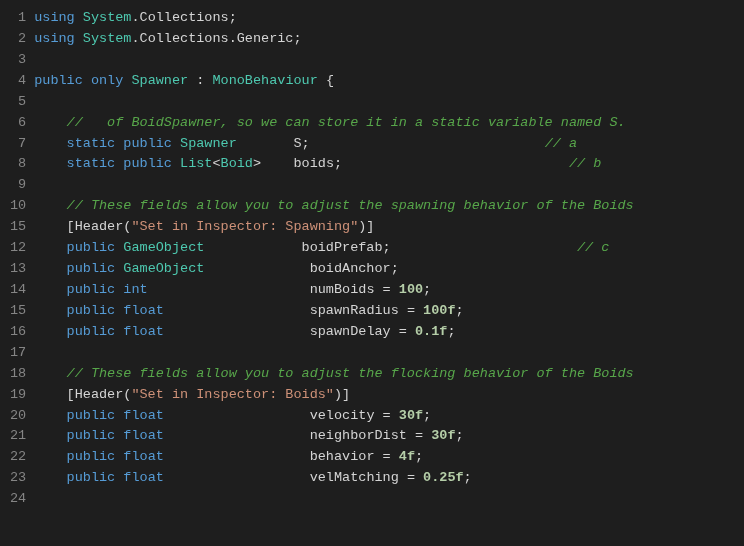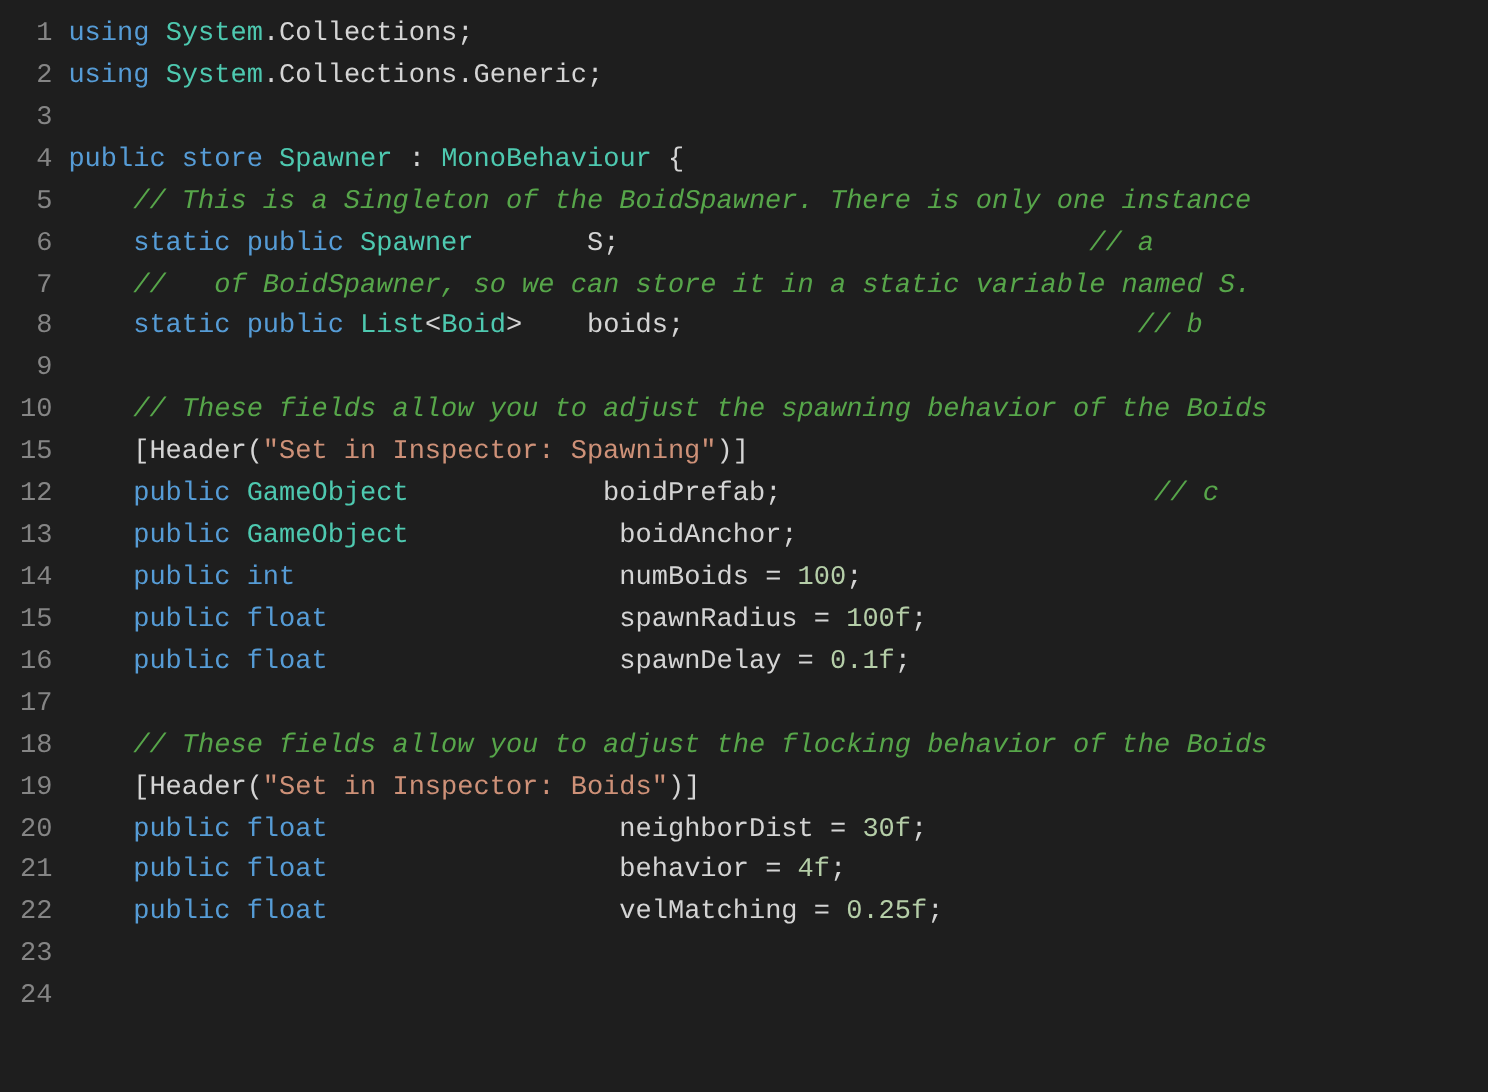--- a/index.html
+++ b/index.html
@@ -44,21 +44,21 @@
       display: block;
       white-space: pre;
       line-height: 1.55;
       font-size: 13.5px;
     }
     .kw-blue { color: #569cd6; }       
     .kw-teal { color: #4ec9b0; }       
     .kw-orange { color: #ce9178; }     
     .comment { color: #57a64a; font-style: italic; }
     .normal { color: #d4d4d4; }
-    .number { color: #b5cea8; }
+    .number { color: #b5cea8; font-weight: bold; }
   </style>
 </head>
 <body>
 
 <div class="code-container">
   <div class="line-numbers" id="line-nums">
       <span class="line-number">1</span>
       <span class="line-number">2</span>
       <span class="line-number">3</span>
       <span class="line-number">4</span>
@@ -80,33 +80,34 @@
       <span class="line-number">20</span>
       <span class="line-number">21</span>
       <span class="line-number">22</span>
       <span class="line-number">23</span>
       <span class="line-number">24</span>
     </div>
   <div class="code-lines" id="code-content">
       <span class="code-line"><span class="kw-blue">using</span><span class="normal"> </span><span class="kw-teal">System</span><span class="normal">.Collections;</span></span>
       <span class="code-line"><span class="kw-blue">using</span><span class="normal"> </span><span class="kw-teal">System</span><span class="normal">.Collections.Generic;</span></span>
       <span class="code-line">&nbsp;</span>
-      <span class="code-line"><span class="kw-blue">public</span><span class="normal"> </span><span class="kw-blue">store</span><span class="normal"> </span><span class="kw-teal">Spawner</span><span class="normal"> : </span><span class="kw-teal">MonoBehaviour</span><span class="normal"> {</span></span>
-      <span class="code-line"><span class="normal">    </span><span class="comment">// This is a Singleton of the BoidSpawner. There is only one instance</span></span>
+      <span class="code-line"><span class="kw-blue">public</span><span class="normal"> </span><span class="kw-blue">only</span><span class="normal"> </span><span class="kw-teal">Spawner</span><span class="normal"> : </span><span class="kw-teal">MonoBehaviour</span><span class="normal"> {</span></span>
+      <span class="code-line"><span class="normal">    </span></span>
+      <span class="code-line"><span class="normal">    </span><span class="comment">//   of BoidSpawner, so we can store it in a static variable named S.</span></span>
       <span class="code-line"><span class="normal">    </span><span class="kw-blue">static</span><span class="normal"> </span><span class="kw-blue">public</span><span class="normal"> </span><span class="kw-teal">Spawner</span><span class="normal">       S;                             </span><span class="comment">// a</span></span>
-      <span class="code-line"><span class="normal">    </span><span class="comment">//   of BoidSpawner, so we can store it in a static variable named S.</span></span>
       <span class="code-line"><span class="normal">    </span><span class="kw-blue">static</span><span class="normal"> </span><span class="kw-blue">public</span><span class="normal"> </span><span class="kw-teal">List</span><span class="normal">&lt;</span><span class="kw-teal">Boid</span><span class="normal">&gt;    boids;                            </span><span class="comment">// b</span></span>
       <span class="code-line">&nbsp;</span>
       <span class="code-line"><span class="normal">    </span><span class="comment">// These fields allow you to adjust the spawning behavior of the Boids</span></span>
       <span class="code-line"><span class="normal">    [Header(</span><span class="kw-orange">"Set in Inspector: Spawning"</span><span class="normal">)]</span></span>
       <span class="code-line"><span class="normal">    </span><span class="kw-blue">public</span><span class="normal"> </span><span class="kw-teal">GameObject</span><span class="normal">            boidPrefab;                       </span><span class="comment">// c</span></span>
       <span class="code-line"><span class="normal">    </span><span class="kw-blue">public</span><span class="normal"> </span><span class="kw-teal">GameObject</span><span class="normal">             boidAnchor;</span></span>
       <span class="code-line"><span class="normal">    </span><span class="kw-blue">public</span><span class="normal"> </span><span class="kw-blue">int</span><span class="normal">                    numBoids = </span><span class="number">100</span><span class="normal">;</span></span>
       <span class="code-line"><span class="normal">    </span><span class="kw-blue">public</span><span class="normal"> </span><span class="kw-blue">float</span><span class="normal">                  spawnRadius = </span><span class="number">100f</span><span class="normal">;</span></span>
       <span class="code-line"><span class="normal">    </span><span class="kw-blue">public</span><span class="normal"> </span><span class="kw-blue">float</span><span class="normal">                  spawnDelay = </span><span class="number">0.1f</span><span class="normal">;</span></span>
       <span class="code-line">&nbsp;</span>
       <span class="code-line"><span class="normal">    </span><span class="comment">// These fields allow you to adjust the flocking behavior of the Boids</span></span>
       <span class="code-line"><span class="normal">    [Header(</span><span class="kw-orange">"Set in Inspector: Boids"</span><span class="normal">)]</span></span>
+      <span class="code-line"><span class="normal">    </span><span class="kw-blue">public</span><span class="normal"> </span><span class="kw-blue">float</span><span class="normal">                  velocity = </span><span class="number">30f</span><span class="normal">;</span></span>
       <span class="code-line"><span class="normal">    </span><span class="kw-blue">public</span><span class="normal"> </span><span class="kw-blue">float</span><span class="normal">                  neighborDist = </span><span class="number">30f</span><span class="normal">;</span></span>
       <span class="code-line"><span class="normal">    </span><span class="kw-blue">public</span><span class="normal"> </span><span class="kw-blue">float</span><span class="normal">                  behavior = </span><span class="number">4f</span><span class="normal">;</span></span>
       <span class="code-line"><span class="normal">    </span><span class="kw-blue">public</span><span class="normal"> </span><span class="kw-blue">float</span><span class="normal">                  velMatching = </span><span class="number">0.25f</span><span class="normal">;</span></span>
     </div>
 </div>
 
 </body></html>

